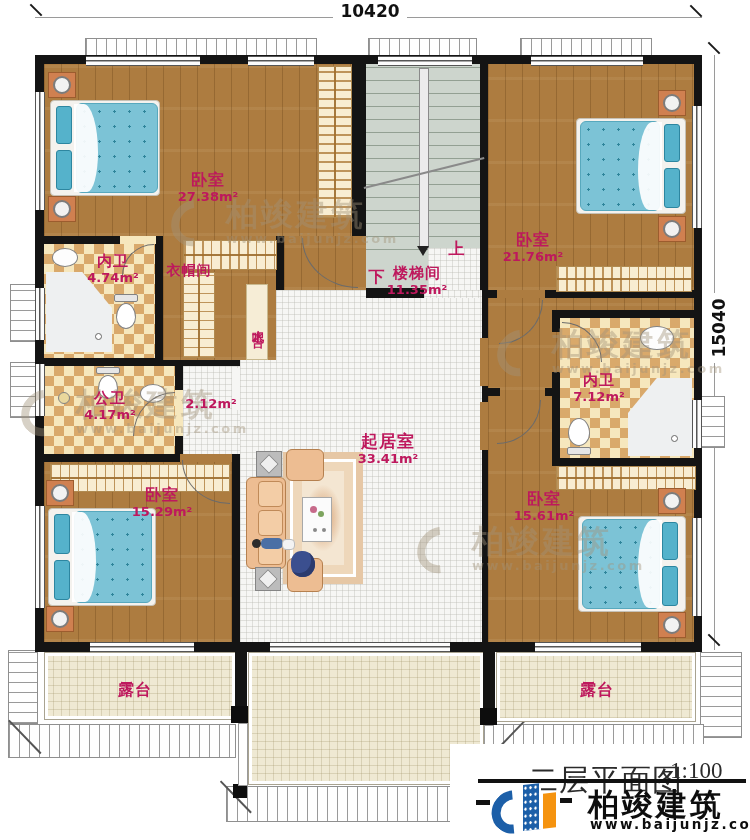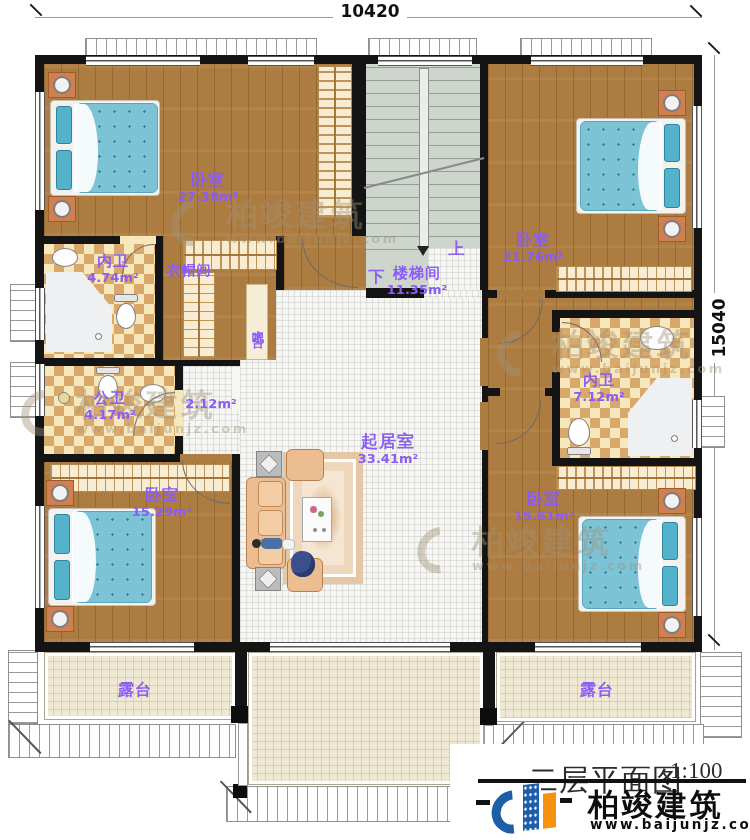--- a/index.html
+++ b/index.html
@@ -36,21 +36,21 @@
   .railh{background-color:#fff;border:1px solid #8f8f8f;background-image:
     repeating-linear-gradient(90deg,#9a9a9a 0 1px,transparent 1px 10px);}
   .railv{background-color:#fff;border:1px solid #8f8f8f;background-image:
     repeating-linear-gradient(0deg,#9a9a9a 0 1px,transparent 1px 10px);}
   .win-h{background:#fcfcfc;border-top:1.5px solid #555;border-bottom:1.5px solid #555;
     background-image:linear-gradient(#555,#555);background-size:100% 1.5px;
     background-position:center;background-repeat:no-repeat;box-sizing:border-box;}
   .win-v{background:#fcfcfc;border-left:1.5px solid #555;border-right:1.5px solid #555;
     background-image:linear-gradient(90deg,#555,#555);background-size:1.5px 100%;
     background-position:center;background-repeat:no-repeat;box-sizing:border-box;}
-  .rlabel{position:absolute;text-align:center;color:#8b5cf6;font-weight:bold;line-height:1.2;z-index:30;}
+  .rlabel{position:absolute;text-align:center;color:#be185d;font-weight:bold;line-height:1.2;z-index:30;}
   .rlabel .nm{font-size:16px;letter-spacing:1px;display:block;}
   .rlabel .ar{font-size:13px;display:block;}
   .bedframe{background:#f4f2ee;border:1.5px solid #c6c1b6;border-radius:4px;box-sizing:border-box;}
   .mattress{background-color:#7cc3d6;border:1px solid #57a8bd;border-radius:6px;
     background-image:radial-gradient(#2f859b 1.3px,transparent 1.4px);background-size:15px 15px;box-sizing:border-box;}
   .sheet{background:#fff;opacity:.92;}
   .pillow{background:#55b2cb;border:1px solid #2d86a0;border-radius:3px;box-sizing:border-box;}
   .stand{background:#d08050;border:1px solid #9c5c2e;display:flex;align-items:center;justify-content:center;box-sizing:border-box;}
   .lamp{width:14px;height:14px;border-radius:50%;background:#f2f2f2;border:2.5px solid #7c7c7c;}
   .toilet-bowl{background:#fff;border:1.5px solid #828282;border-radius:50% 50% 50% 50%/55% 55% 45% 45%;box-sizing:border-box;}

